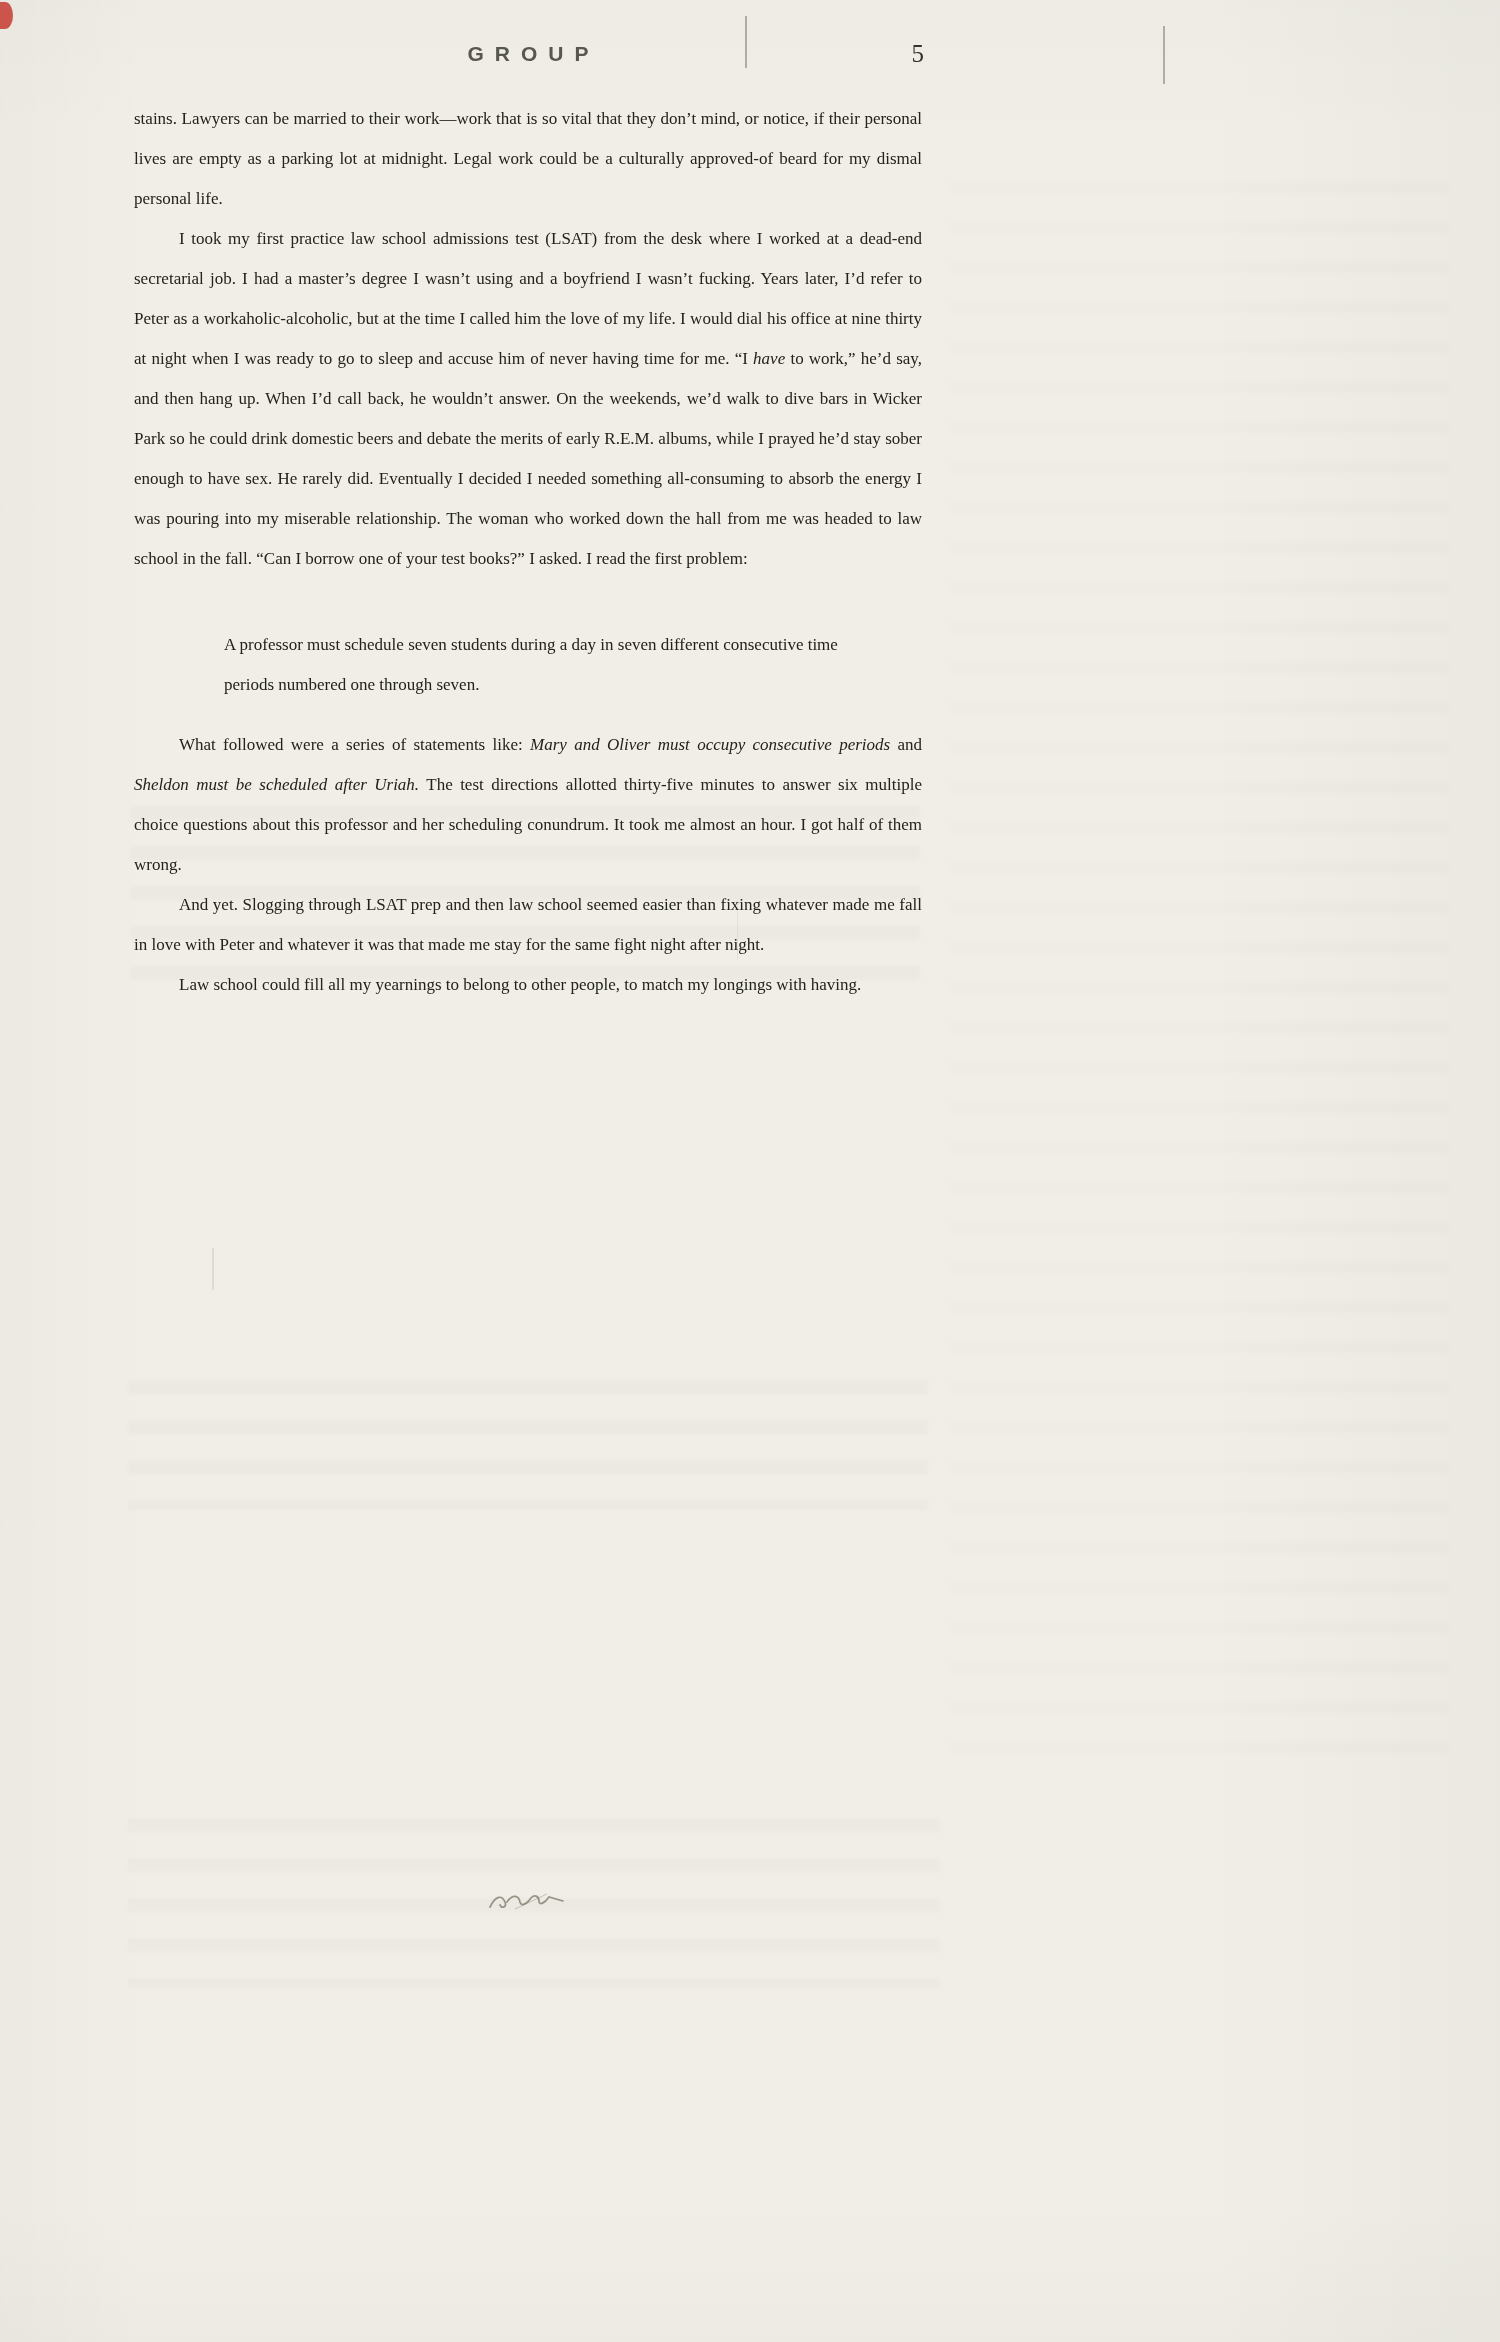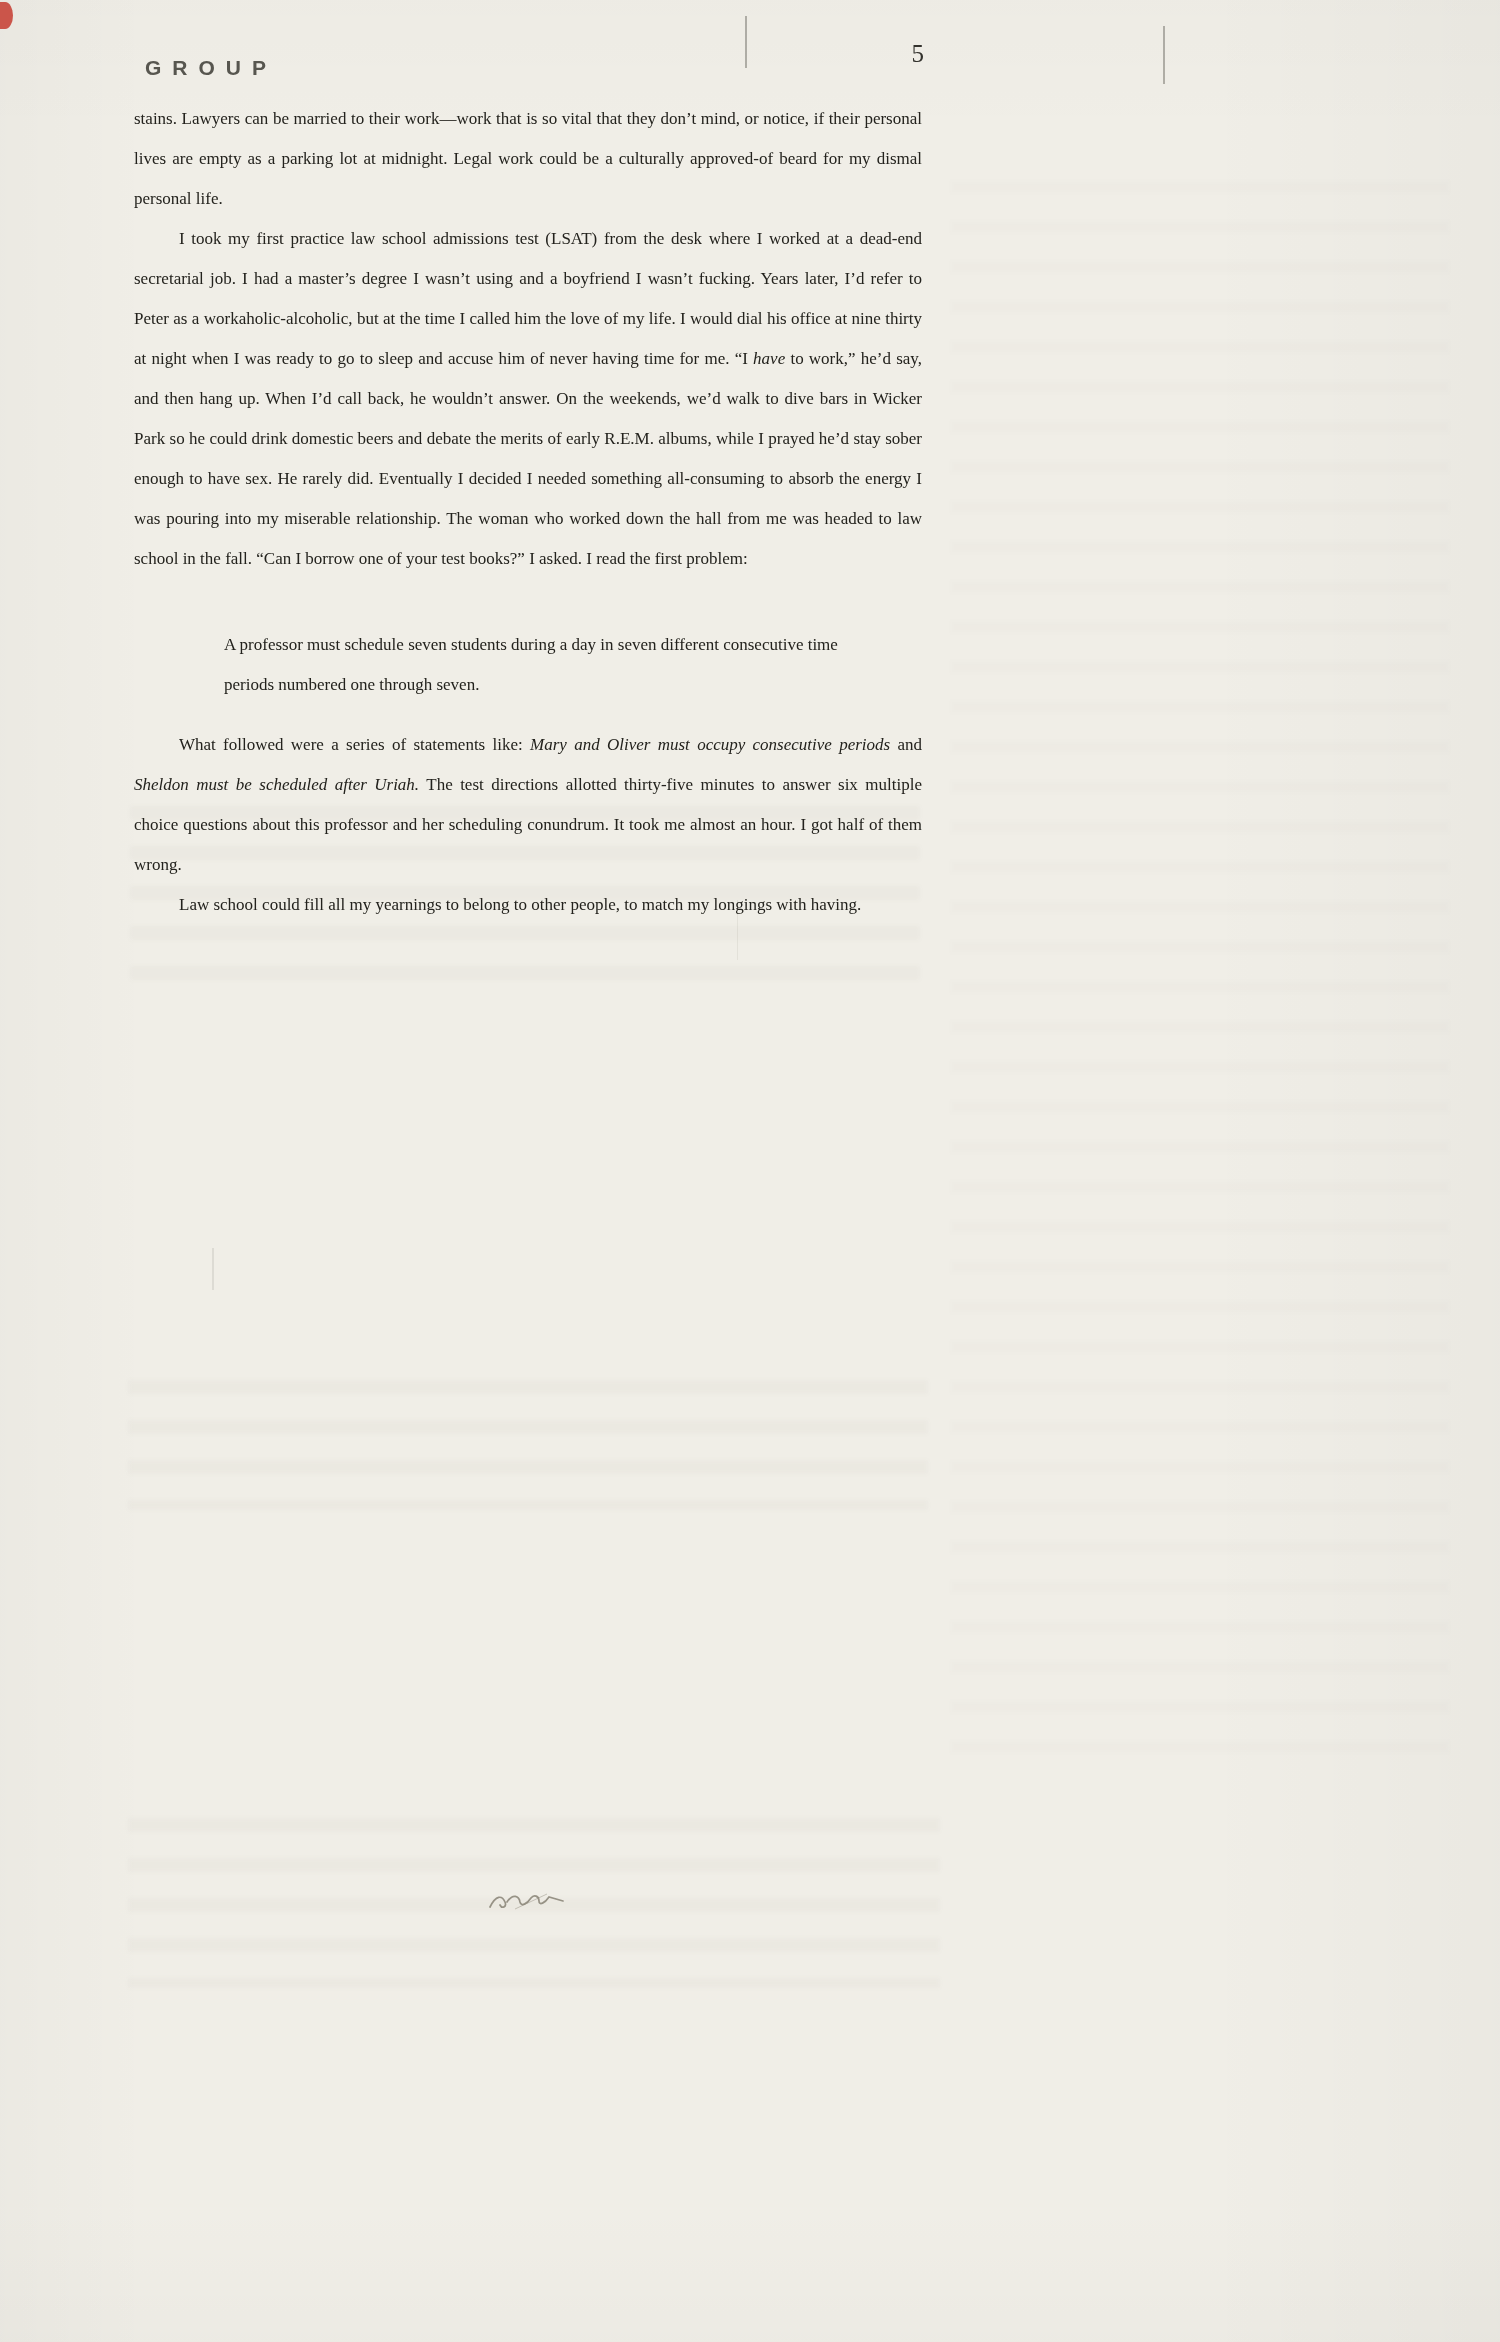--- a/index.html
+++ b/index.html
@@ -26,25 +26,25 @@
   .ghost { position: absolute; pointer-events: none; }
   .ghost-lines {
     background: repeating-linear-gradient(to bottom,
       rgba(110,105,92,0.07) 0px, rgba(110,105,92,0.07) 14px,
       rgba(0,0,0,0) 14px, rgba(0,0,0,0) 40px);
     filter: blur(2px);
   }
   .header-row { position: absolute; top: 40px; left: 134px; width: 788px; height: 34px; }
   .running-title {
     position: absolute; left: 0; width: 100%; top: 2px;
+    text-align: center;
     font-family: "Liberation Sans", "DejaVu Sans", sans-serif;
     font-size: 21px; font-weight: 700;
     letter-spacing: 11px; text-indent: 11px;
     color: #57564f;
-    margin-top: 14px;
   }
   .page-number {
     position: absolute; right: -2px; top: 0;
     font-size: 25px; color: #33322d;
   }
   .text-block {
     position: absolute; top: 99px; left: 134px; width: 788px;
     color: #23221d;
   }
   .text-block p {
@@ -81,20 +81,21 @@
   <div class="header-row">
     <div class="running-title">GROUP</div>
     <div class="page-number">5</div>
   </div>
 
   <div class="text-block">
       <p class=""><span>stains. Lawyers can be married to their work—work that is so vital that they don’t mind, or notice, if their personal lives are empty as a parking lot at midnight. Legal work could be a culturally approved-of beard for my dismal personal life.</span></p>
       <p class=" indent"><span>I took my first practice law school admissions test (LSAT) from the desk where I worked at a dead-end secretarial job. I had a master’s degree I wasn’t using and a boyfriend I wasn’t fucking. Years later, I’d refer to Peter as a workaholic-alcoholic, but at the time I called him the love of my life. I would dial his office at nine thirty at night when I was ready to go to sleep and accuse him of never having time for me. “I </span><em>have</em><span> to work,” he’d say, and then hang up. When I’d call back, he wouldn’t answer. On the weekends, we’d walk to dive bars in Wicker Park so he could drink domestic beers and debate the merits of early R.E.M. albums, while I prayed he’d stay sober enough to have sex. He rarely did. Eventually I decided I needed something all-consuming to absorb the energy I was pouring into my miserable relationship. The woman who worked down the hall from me was headed to law school in the fall. “Can I borrow one of your test books?” I asked. I read the first problem:</span></p>
       <p class="quote"><span>A professor must schedule seven students during a day in seven different consecutive time periods numbered one through seven.</span></p>
       <p class=" indent"><span>What followed were a series of statements like: </span><em>Mary and Oliver must occupy consecutive periods</em><span> and </span><em>Sheldon must be scheduled after Uriah.</em><span> The test directions allotted thirty-five minutes to answer six multiple choice questions about this professor and her scheduling conundrum. It took me almost an hour. I got half of them wrong.</span></p>
+      <p class=" indent"><span>And yet. Slogging through LSAT prep and then law school seemed easier than fixing whatever made me fall in love with Peter and whatever it was that made me stay for the same fight night after night.</span></p>
       <p class=" indent"><span>Law school could fill all my yearnings to belong to other people, to match my longings with having.</span></p>
     </div>
 
   <svg class="ornament" width="84" height="28" viewBox="0 0 84 28">
     <path d="M3 19 C 9 7, 15 7, 18 14 C 20 19, 15 21, 13 17
              M 20 14 C 26 5, 32 8, 33 14 C 34 19, 40 16, 44 10
              C 47 6, 52 8, 52 13 C 52 18, 58 15, 62 9 L 76 13" fill="none" stroke="#8d887b" stroke-width="1.7" stroke-linecap="round" opacity="0.9"></path>
     <path d="M28 21 L 60 6" fill="none" stroke="#8d887b" stroke-width="1" opacity="0.45"></path>
   </svg>
 

